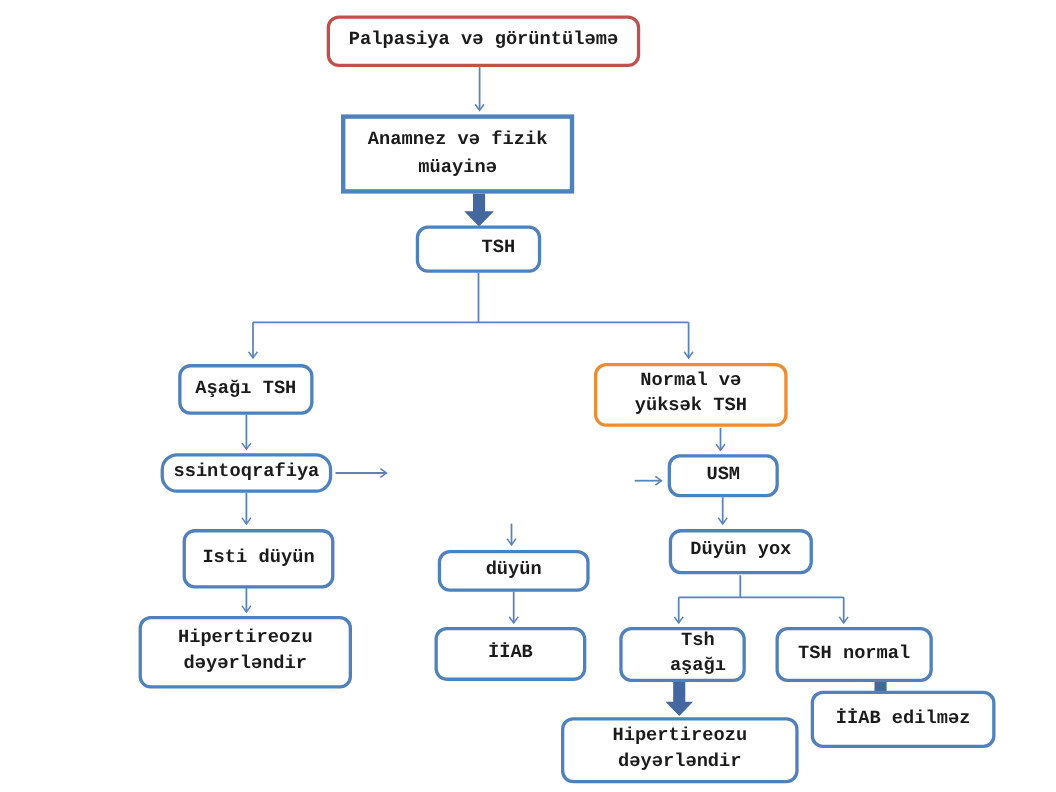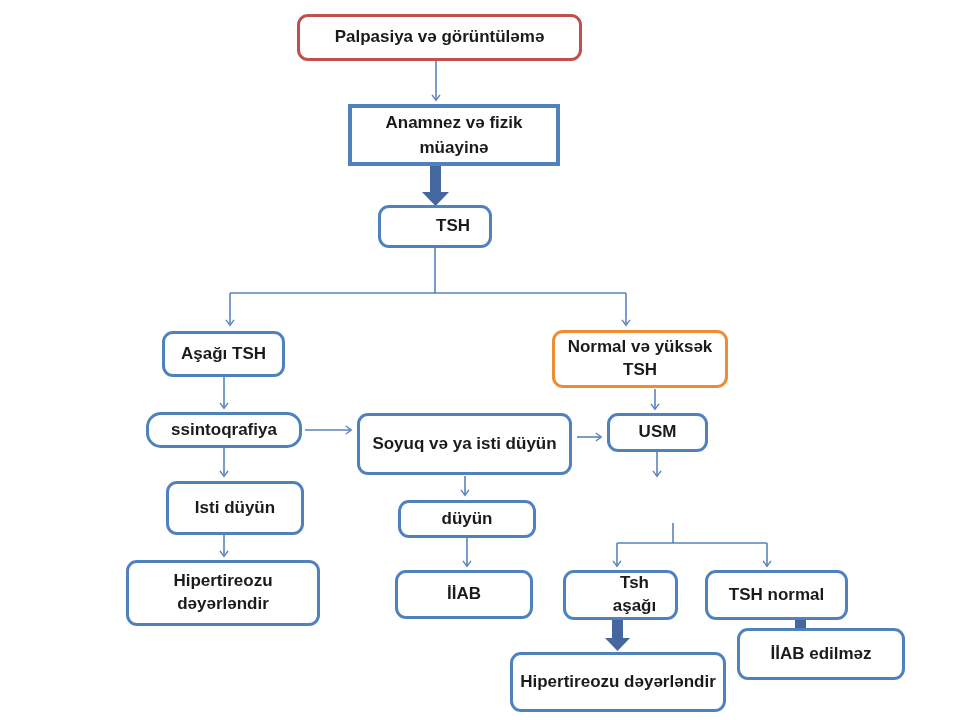--- a/index.html
+++ b/index.html
@@ -7,20 +7,21 @@
     padding: 0;
     background: #ffffff;
     font-family: "Liberation Sans", sans-serif;
   }
   .canvas {
     position: relative;
     width: 960px;
     height: 720px;
     background: #ffffff;
     overflow: hidden;
+    font-family: Liberation Mono, monospace;
   }
   .connectors {
     position: absolute;
     left: 0;
     top: 0;
     z-index: 0;
   }
   .node {
     position: absolute;
     box-sizing: border-box;
@@ -32,21 +33,21 @@
     align-items: center;
     justify-content: center;
     text-align: center;
     font-weight: bold;
     font-size: 17px;
     line-height: 1.35;
     color: #1b1b1b;
     padding: 0 4px;
   }
   .node.red    { border-color: #C0504D; border-width: 3.5px; }
-  .node.orange { border-color: #EE8C32; border-width: 3.5px; margin-left: 12px; }
+  .node.orange { border-color: #EE8C32; border-width: 3.5px; }
   .node.rect   { border-radius: 0; border-width: 4px; }
 </style>
 </head>
 <body>
 
 <div class="canvas">
 
   <svg class="connectors" width="960" height="720" viewBox="0 0 960 720">
     <defs>
       <marker id="vhead" markerWidth="12" markerHeight="12" refX="6.2" refY="5" orient="auto" markerUnits="userSpaceOnUse">
@@ -80,38 +81,38 @@
 
     <g fill="#44679F" stroke="none">
       <path d="M430,166 h11 v26 h8 l-13.5,14 -13.5,-14 h8 z"></path>
       <path d="M612,620 h11 v18 h7 l-12.5,13 -12.5,-13 h7 z"></path>
       <path d="M795,620 h11 v18 h7 l-12.5,13 -12.5,-13 h7 z"></path>
     </g>
   </svg>
 
   <div class="node red" style="left:297px; top:14px; width:285px; height:47px;">Palpasiya və görüntüləmə</div>
 
-  <div class="node rect" style="left:348px; top:104px; width:212px; height:62px; line-height:1.5;">Anamnez və fizik müayinə</div>
+  <div class="node rect" style="left:310px; top:104px; width:212px; height:72px; line-height:1.5;">Anamnez və fizik müayinə</div>
 
   <div class="node" style="left:378px; top:205px; width:114px; height:43px;padding-left:40px;">TSH</div>
 
   <div class="node" style="left:162px; top:331px; width:123px; height:46px;">Aşağı TSH</div>
 
   <div class="node orange" style="left:540px; top:330px; width:176px; height:58px;">Normal və yüksək TSH</div>
 
   <div class="node" style="left:146px; top:412px; width:156px; height:36px;border-radius:15px;">ssintoqrafiya</div>
 
-  <div class="node" style="left:357px; top:413px; width:215px; height:62px;">Soyuq və ya isti düyün</div>
 
   <div class="node" style="left:607px; top:413px; width:101px; height:39px;">USM</div>
 
   <div class="node" style="left:166px; top:481px; width:138px; height:54px;">Isti düyün</div>
 
   <div class="node" style="left:398px; top:500px; width:138px; height:38px;">düyün</div>
 
+  <div class="node" style="left:608px; top:481px; width:131px; height:41px;">Düyün yox</div>
 
   <div class="node" style="left:126px; top:560px; width:194px; height:66px;">Hipertireozu dəyərləndir</div>
 
   <div class="node" style="left:395px; top:570px; width:138px; height:49px;">İİAB</div>
 
   <div class="node" style="left:563px; top:570px; width:115px; height:50px;padding-left:32px;">Tsh aşağı</div>
 
   <div class="node" style="left:705px; top:570px; width:143px; height:50px;">TSH normal</div>
 
   <div class="node" style="left:510px; top:652px; width:216px; height:60px;">Hipertireozu dəyərləndir</div>

